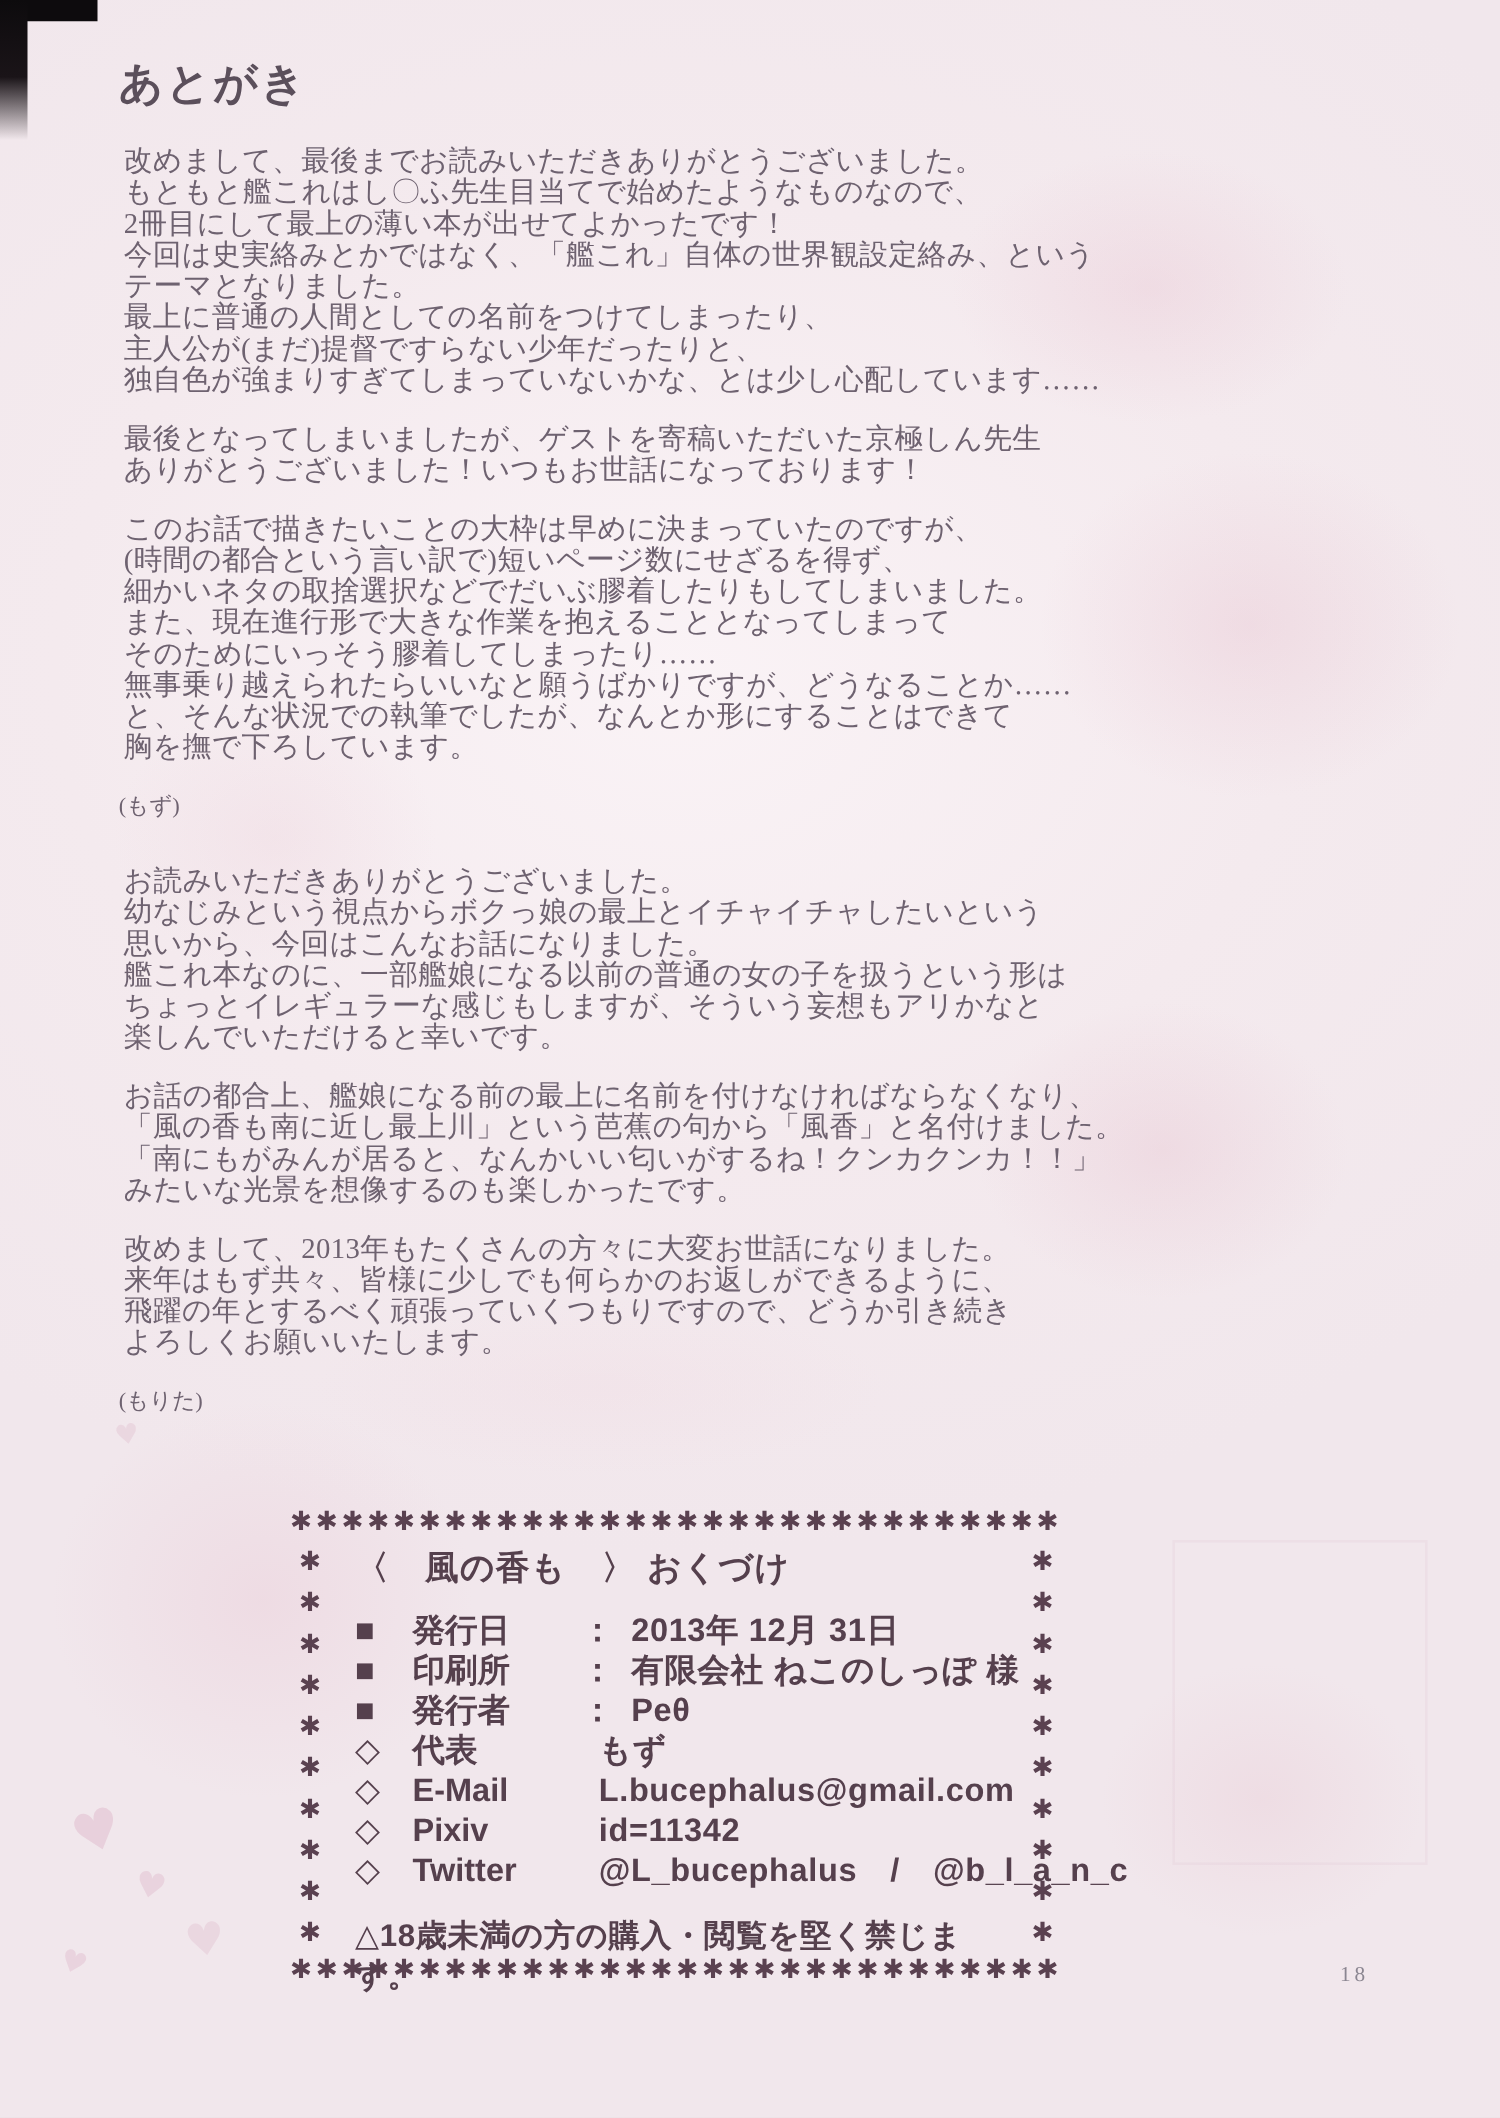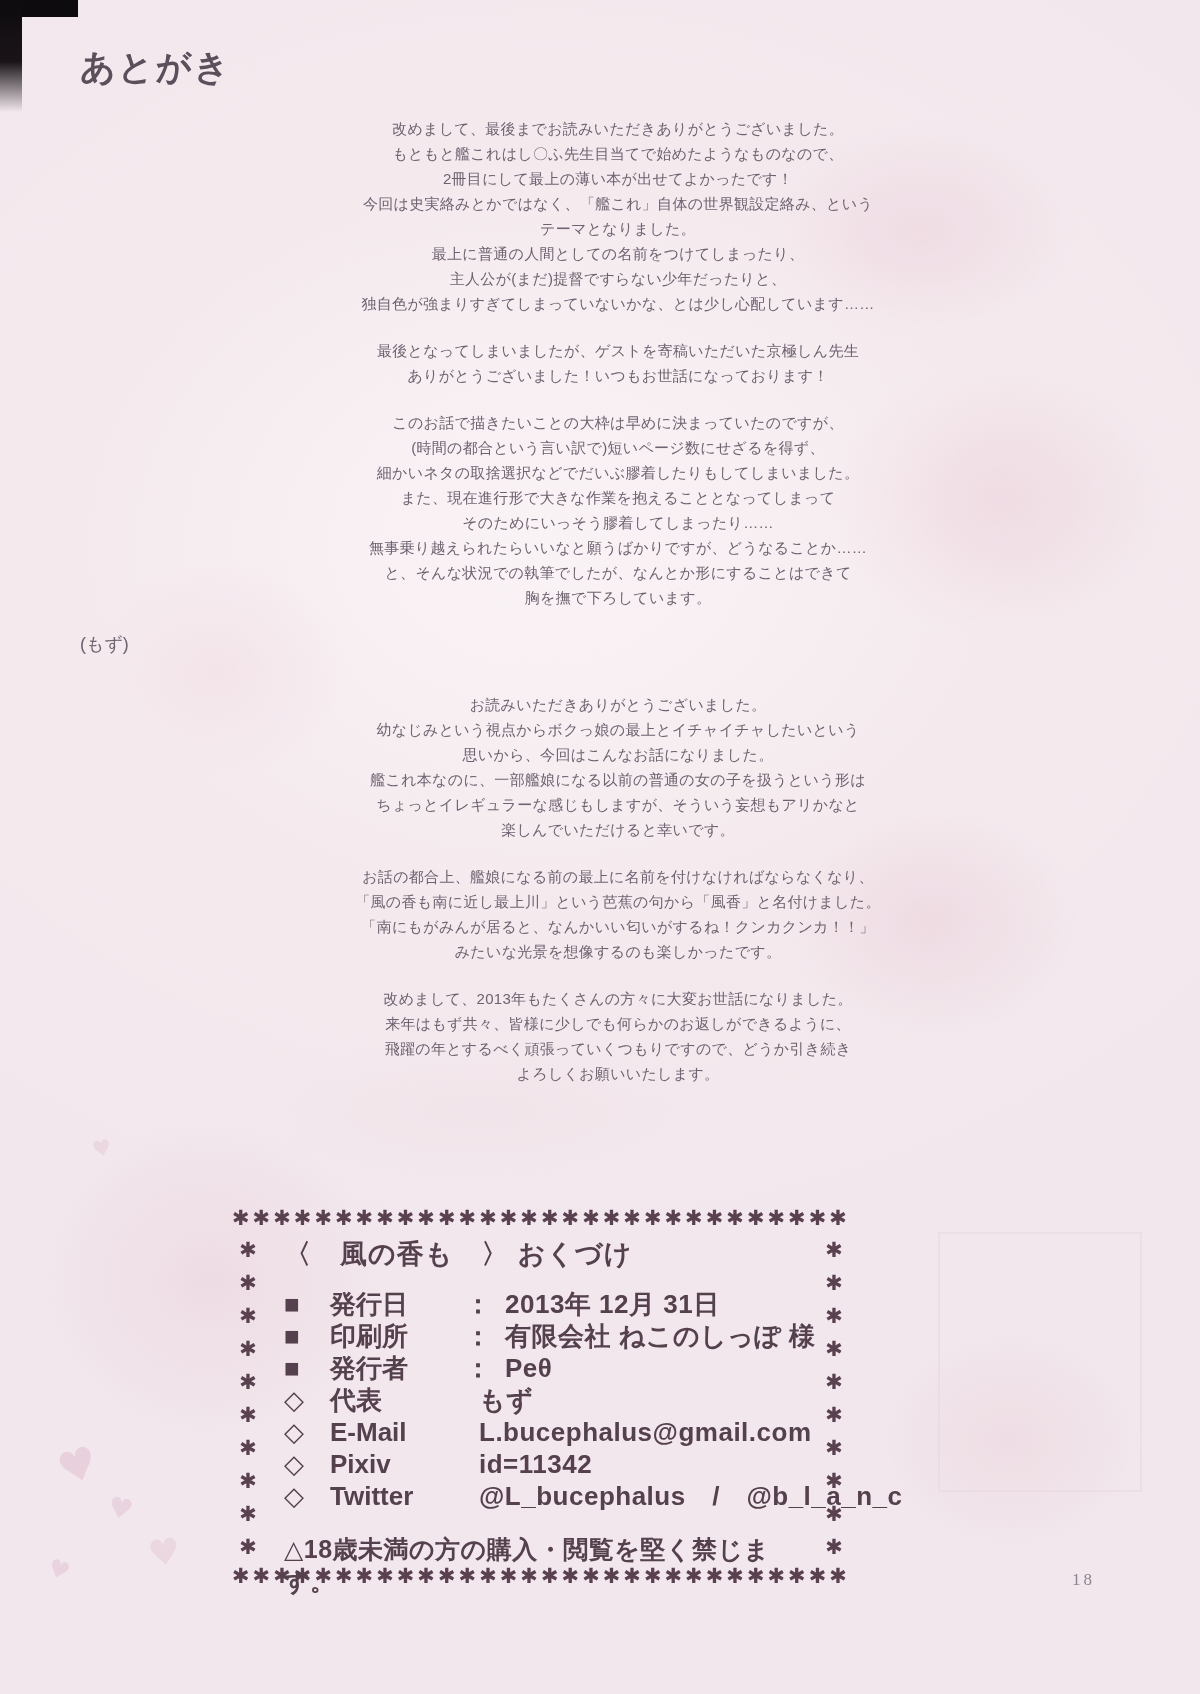--- a/index.html
+++ b/index.html
@@ -16,23 +16,23 @@
   .scan-edge-top{position:absolute;left:0;top:0;width:78px;height:17px;background:#0d0b0d;}
   .scan-edge-left{position:absolute;left:0;top:0;width:22px;height:112px;
     background:linear-gradient(to bottom,#0d0b0d 0%,#1a1418 55%,rgba(20,15,18,0) 100%);}
   
   .stain{position:absolute;pointer-events:none;}
   .heart{position:absolute;pointer-events:none;color:#d9a8bf;font-family:"DejaVu Sans",sans-serif;}
   .heart::before{content:"♥";}
   .ghost-box{position:absolute;border:2px solid rgba(223,198,209,0.55);pointer-events:none;}
 
   
-  .content{position:absolute;left:80px;top:46px;width:1060px;color:#6e6270;}
+  .content{position:absolute;left:95px;top:46px;width:1060px;color:#6e6270;font-family:Liberation Serif, serif;}
   .page-title{font-size:35px;line-height:42px;font-weight:bold;color:#5b4f5b;margin:0 0 28px 0;letter-spacing:2px;}
-  .para{font-size:15px;line-height:25px;margin:0 0 22px 16px;white-space:pre-line;letter-spacing:0.3px;text-align:center;}
+  .para{font-size:23px;line-height:25px;margin:0 0 22px 4px;white-space:pre-line;letter-spacing:0.3px;}
   .sig{font-size:18px;line-height:25px;margin:13px 0 35px 0;}
   .sig-last{margin:13px 0 0 0;}
 
   
   .colophon{position:absolute;left:232px;top:1202px;width:618px;height:390px;color:#55404d;font-weight:bold;}
   .ast{color:#5a4150;font-weight:bold;}
   .ast-row{position:absolute;left:0;right:0;height:32px;font-size:21px;line-height:32px;
     text-align:center;letter-spacing:3px;white-space:nowrap;overflow:hidden;}
   .ast-top{top:0;}
   .ast-bottom{bottom:0;}
@@ -104,20 +104,21 @@
 ちょっとイレギュラーな感じもしますが、そういう妄想もアリかなと
 楽しんでいただけると幸いです。</p>
     <p class="para">お話の都合上、艦娘になる前の最上に名前を付けなければならなくなり、
 「風の香も南に近し最上川」という芭蕉の句から「風香」と名付けました。
 「南にもがみんが居ると、なんかいい匂いがするね！クンカクンカ！！」
 みたいな光景を想像するのも楽しかったです。</p>
     <p class="para">改めまして、2013年もたくさんの方々に大変お世話になりました。
 来年はもず共々、皆様に少しでも何らかのお返しができるように、
 飛躍の年とするべく頑張っていくつもりですので、どうか引き続き
 よろしくお願いいたします。</p>
+    <p class="sig sig-last">(もりた)</p>
   </div>
 
   <div class="colophon">
     <div class="ast ast-row ast-top">✱✱✱✱✱✱✱✱✱✱✱✱✱✱✱✱✱✱✱✱✱✱✱✱✱✱✱✱✱✱✱</div>
     <div class="ast ast-row ast-bottom">✱✱✱✱✱✱✱✱✱✱✱✱✱✱✱✱✱✱✱✱✱✱✱✱✱✱✱✱✱✱✱</div>
     <div class="ast ast-col ast-left">✱✱✱✱✱✱✱✱✱✱</div>
     <div class="ast ast-col ast-right">✱✱✱✱✱✱✱✱✱✱</div>
 
     <div class="col-inner">
       <div class="col-title">〈　風の香も　〉 おくづけ</div>

